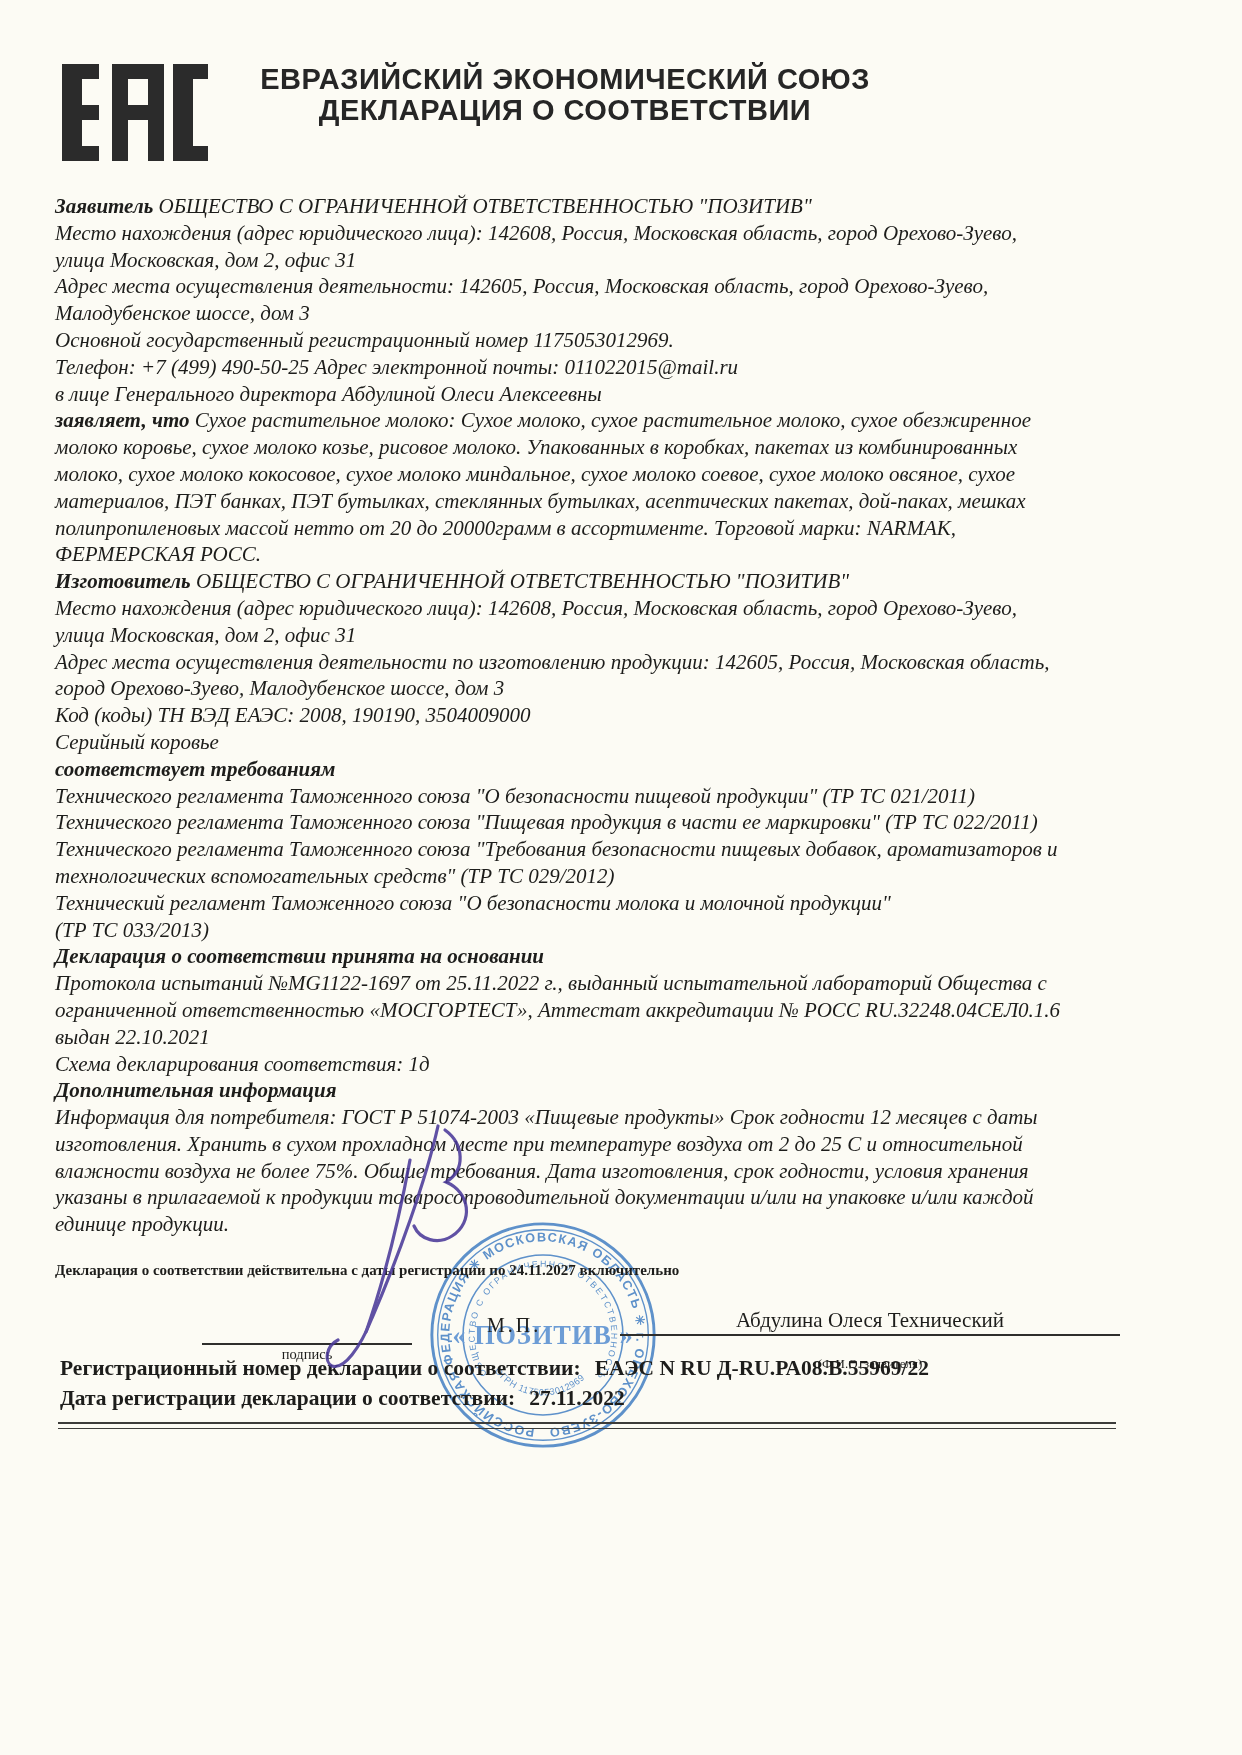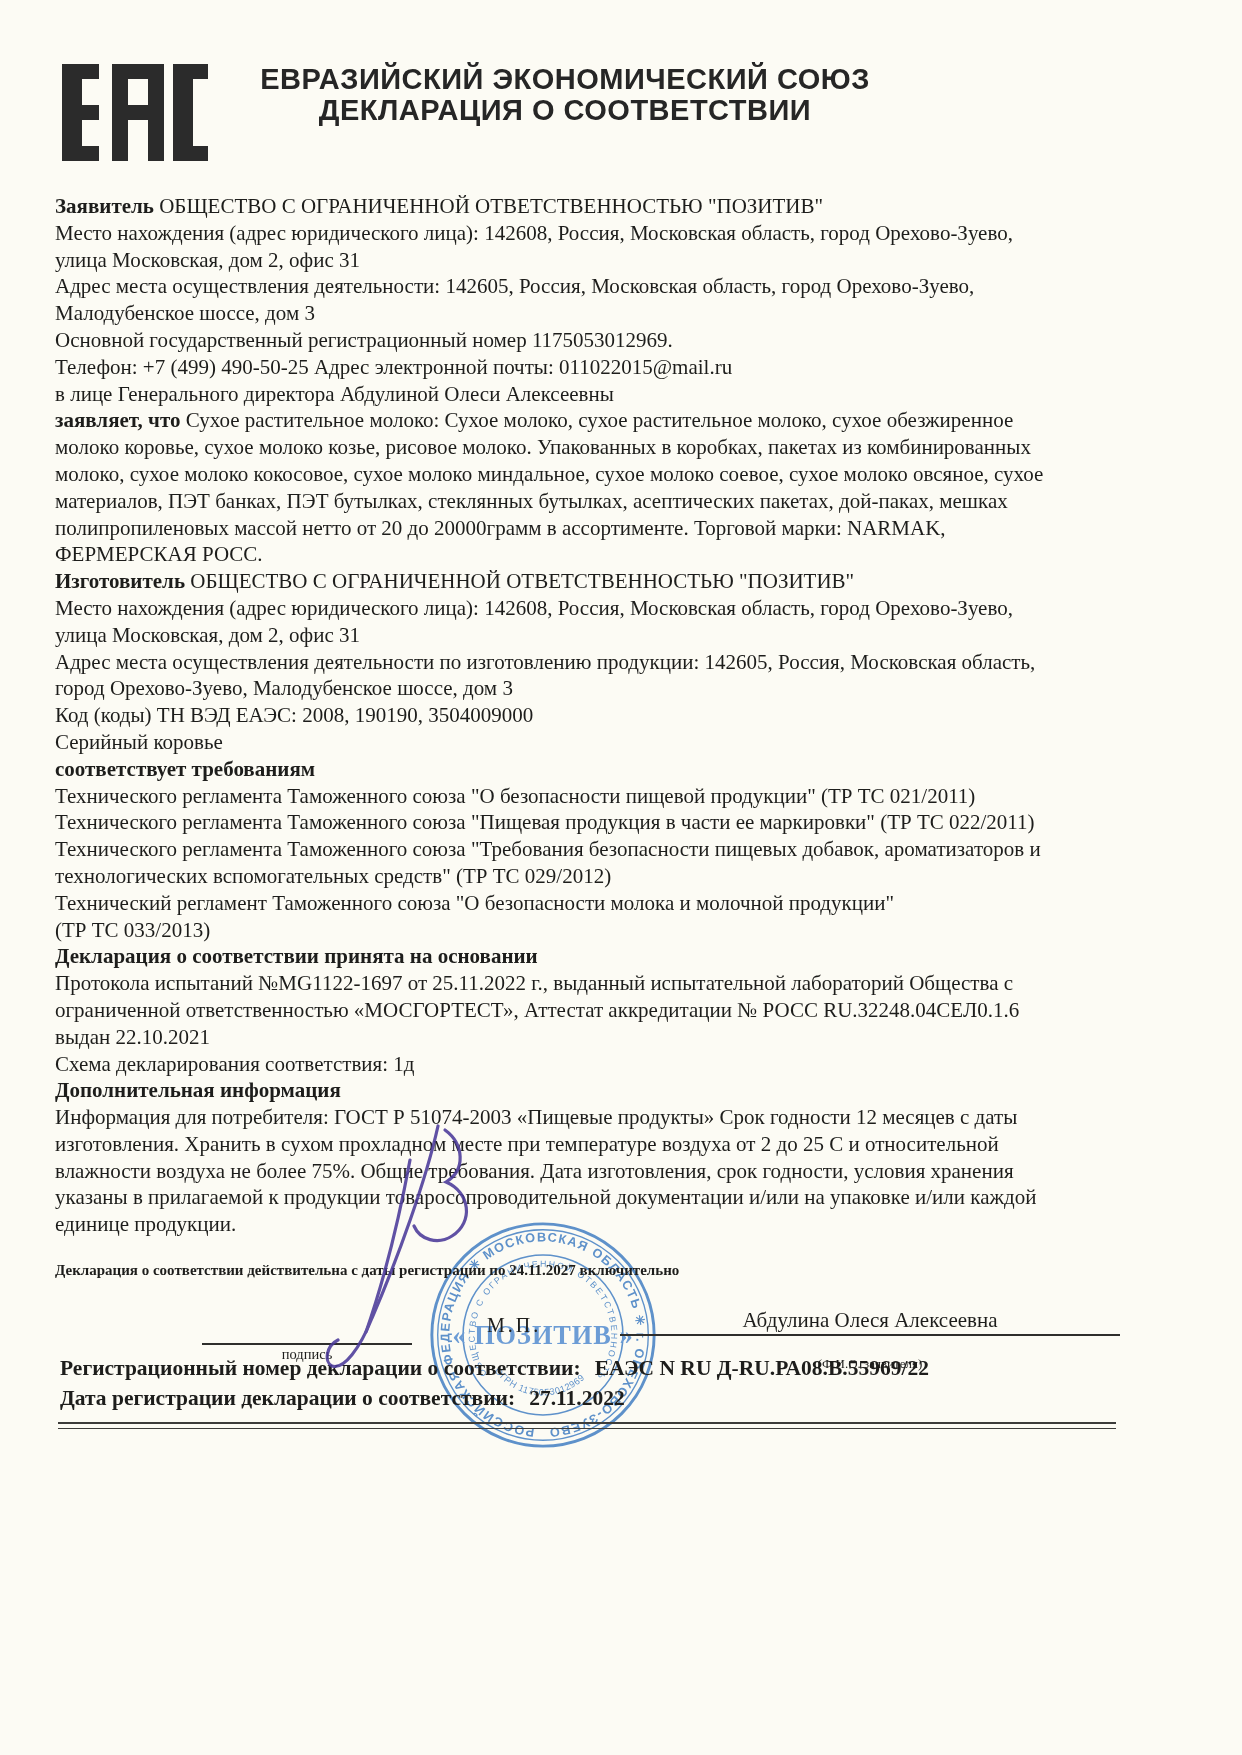--- a/index.html
+++ b/index.html
@@ -10,21 +10,21 @@
   }
   
   .eac-logo { position:absolute; left:62px; top:64px; width:146px; height:97px; }
   .doc-title {
     position:absolute; left:130px; top:64px; width:870px; text-align:center;
     font-family:"Liberation Sans", sans-serif; font-weight:bold;
     font-size:29px; line-height:31px; letter-spacing:0.5px; color:#262626;
   }
   
   .doc-body { position:absolute; left:55px; top:193px; width:1160px; z-index:4; }
-  .line { height:26.8px; line-height:26.8px; font-size:21px; white-space:nowrap; }
+  .line { height:26.8px; line-height:26.8px; font-size:21px; white-space:nowrap;font-style:italic; }
   .line b { font-weight:bold; }
   
   .validity {
     position:absolute; left:55px; top:1262px; width:1160px; z-index:5;
     font-size:15px; font-weight:bold; white-space:nowrap;
   }
   
   .stamp { position:absolute; left:426px; top:1218px; width:234px; height:234px; z-index:2; opacity:0.9; }
   .signature { position:absolute; left:280px; top:1118px; width:200px; height:268px; z-index:7; }
   
@@ -188,21 +188,21 @@
     </g>
   </svg>
 
   <div class="validity">Декларация о соответствии действительна с даты регистрации по 24.11.2027 включительно</div>
 
   <div class="sig-line"></div>
   <div class="sig-caption">подпись</div>
 
   <div class="mp-mark">М.П.</div>
 
-  <div class="fio-name">Абдулина Олеся Алексеевна</div>
+  <div class="fio-name">Абдулина Олеся Технический</div>
   <div class="fio-line"></div>
   <div class="fio-caption">(Ф.И.О. заявителя)</div>
 
   <div class="reg-row">
     <span>Регистрационный номер декларации о соответствии:</span><span class="value">ЕАЭС N RU Д-RU.РА08.В.55969/22</span>
   </div>
   <div class="date-row">
     <span>Дата регистрации декларации о соответствии:</span><span class="value">27.11.2022</span>
   </div>
 

